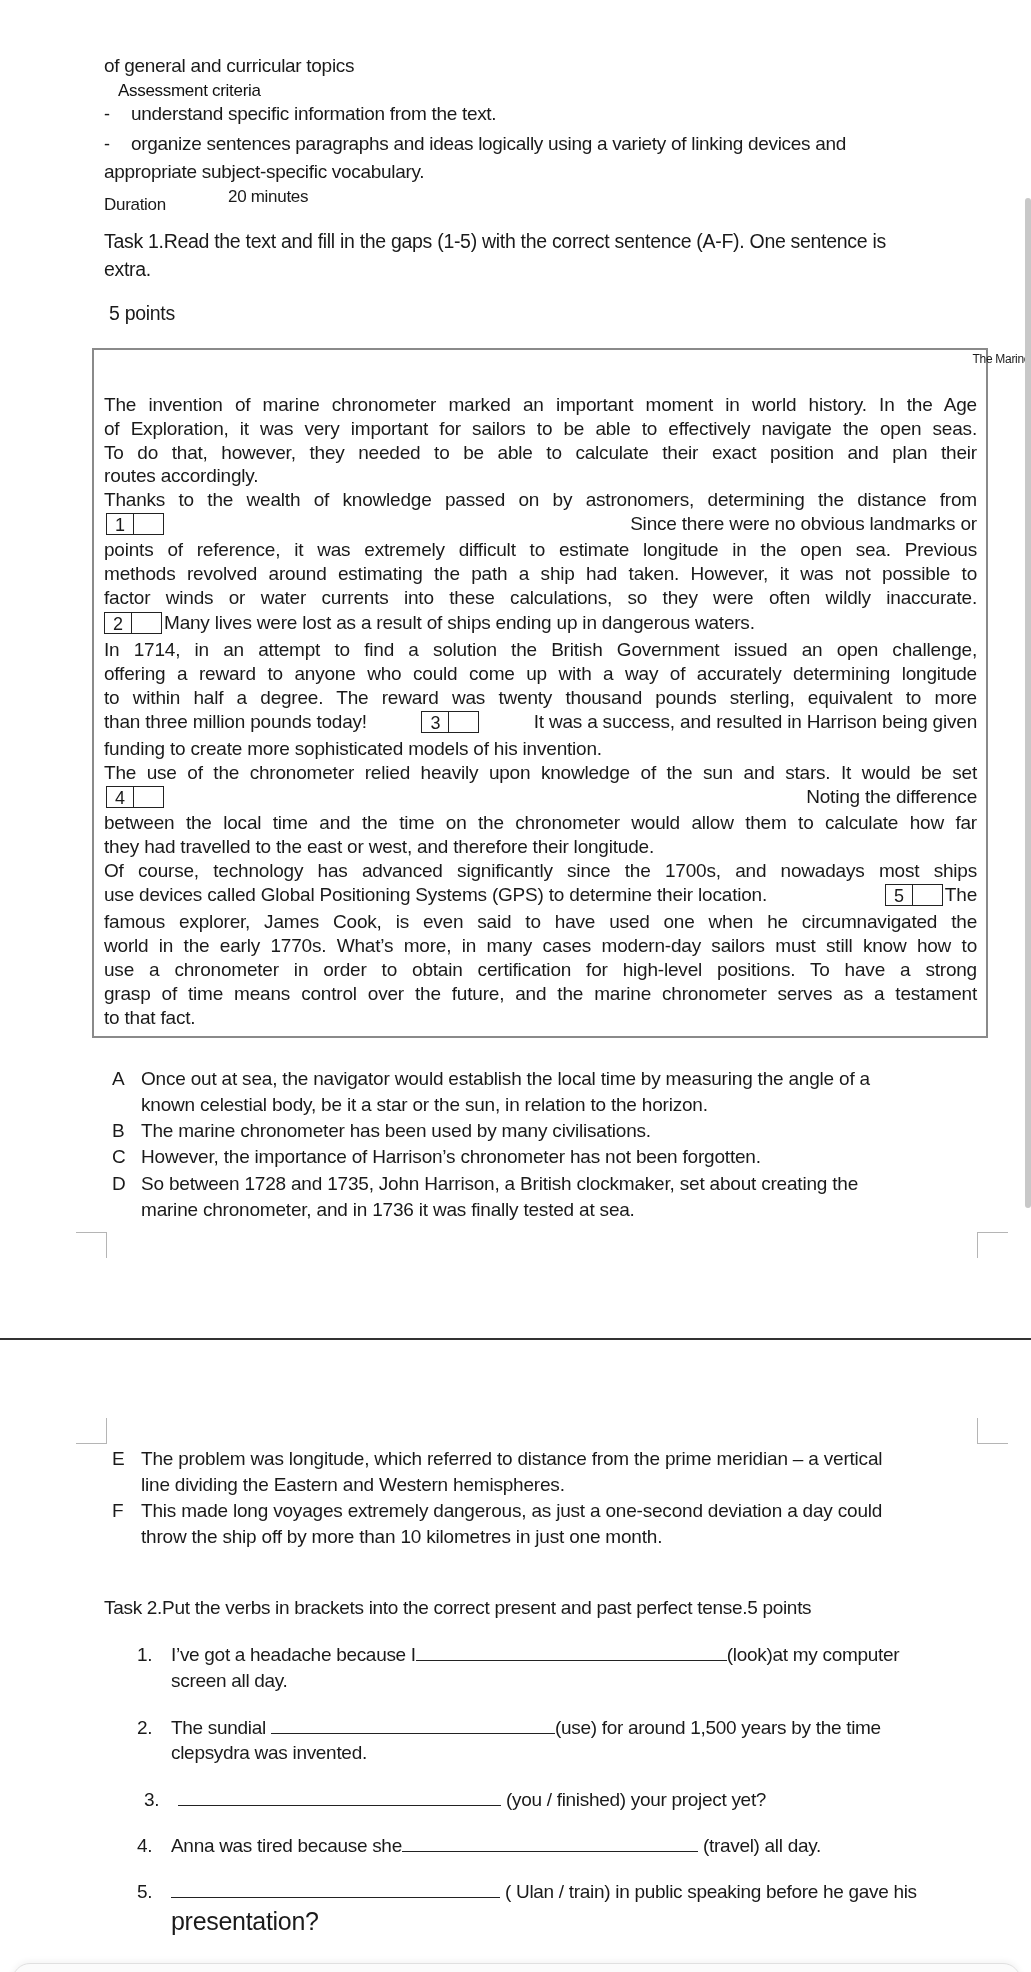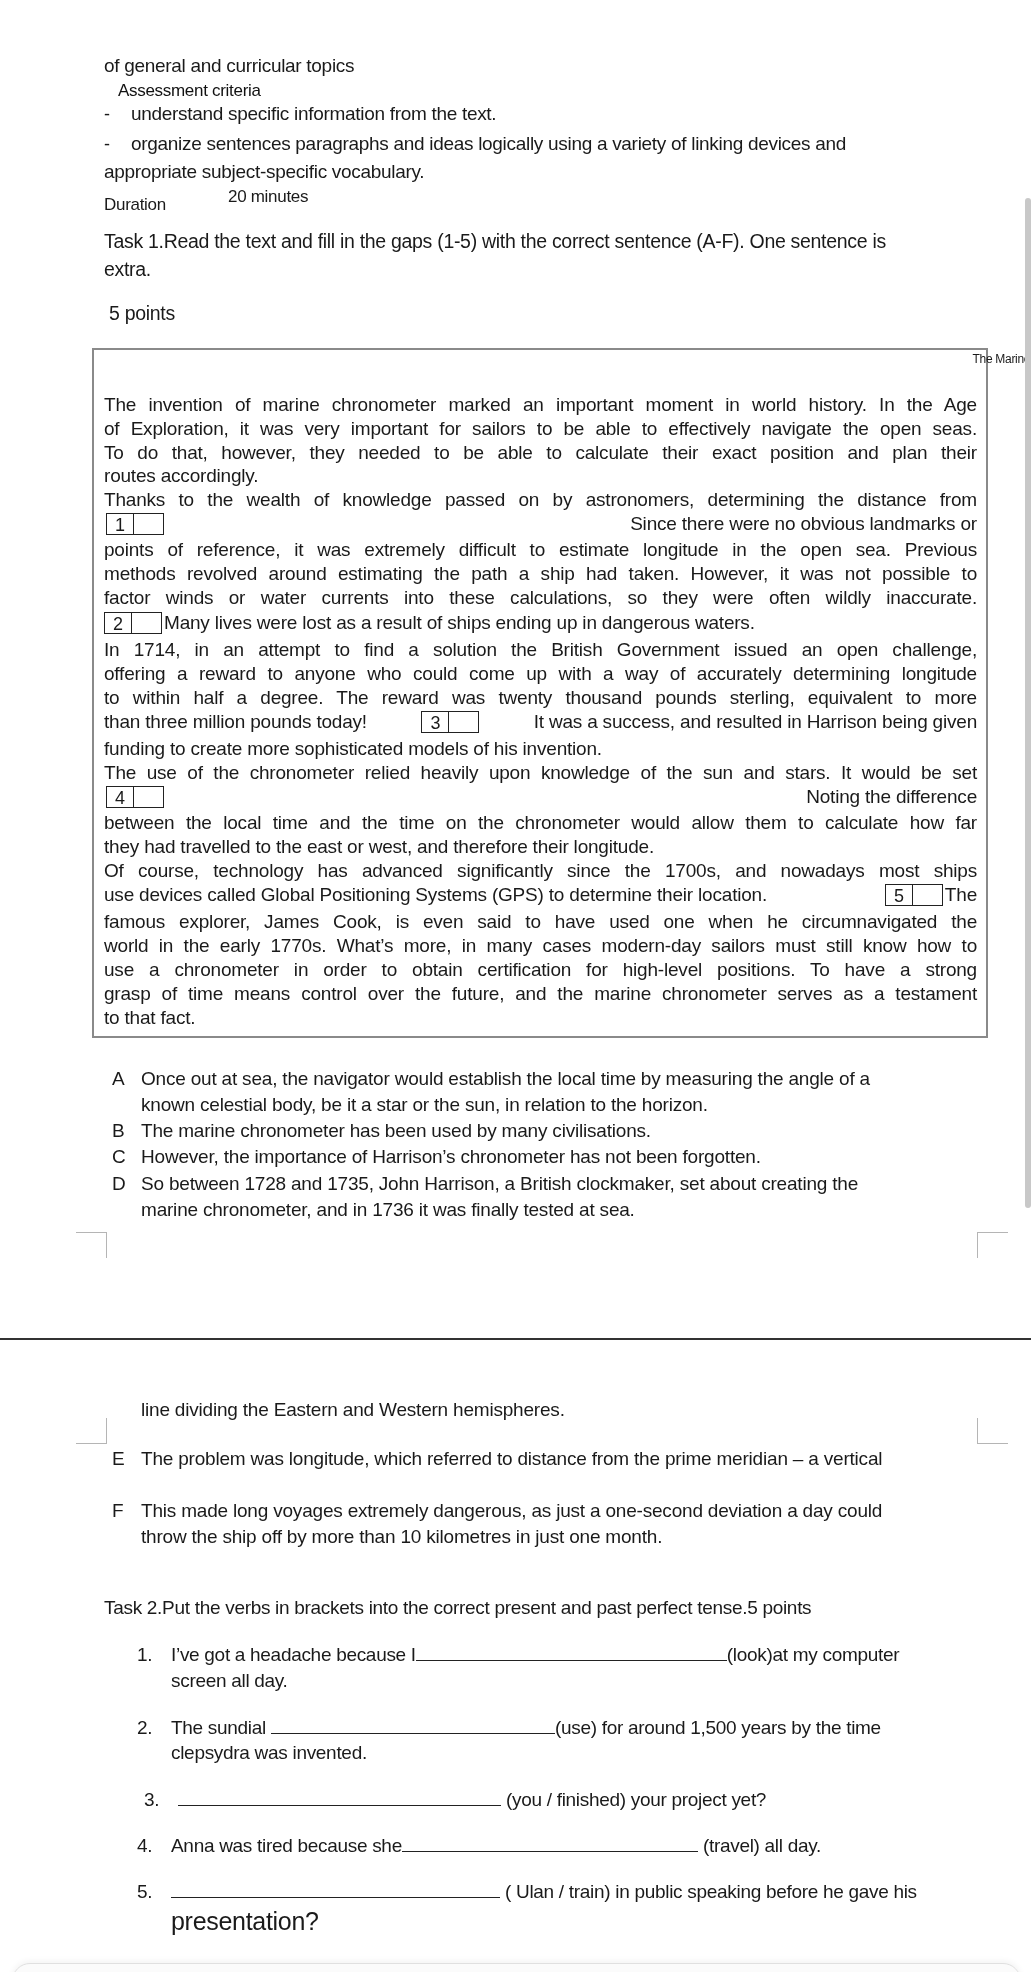--- a/index.html
+++ b/index.html
@@ -127,21 +127,21 @@
 <div class="opt-line" style="top:1197px;">marine chronometer, and in 1736 it was finally tested at sea.</div>
 
 <div class="crop" style="left:76px;top:1232px;border-width:1.5px 1.5px 0 0;"></div>
 <div class="crop" style="left:977px;top:1232px;border-width:1.5px 0 0 1.5px;"></div>
 <div id="page-divider" class="abs"></div>
 <div class="crop" style="left:76px;top:1418px;border-width:0 1.5px 1.5px 0;"></div>
 <div class="crop" style="left:977px;top:1418px;border-width:0 0 1.5px 1.5px;"></div>
 
 <div class="opt-letter" style="top:1446px;">E</div>
 <div class="opt-line" style="top:1446px;">The problem was longitude, which referred to distance from the prime meridian – a vertical</div>
-<div class="opt-line" style="top:1397px;">line dividing the Eastern and Western hemispheres.</div>
+<div class="opt-line" style="top:1472px;">line dividing the Eastern and Western hemispheres.</div>
 <div class="opt-letter" style="top:1498px;">F</div>
 <div class="opt-line" style="top:1498px;">This made long voyages extremely dangerous, as just a one-second deviation a day could</div>
 <div class="opt-line" style="top:1524px;">throw the ship off by more than 10 kilometres in just one month.</div>
 
 <div class="abs txt" style="left:104px;top:1597px;font-size:19px;">Task 2.Put the verbs in brackets into the correct present and past perfect tense.5 points</div>
 
 <div class="abs txt" style="left:137px;top:1642px;font-size:19px;line-height:26px;white-space:nowrap;">
   <span style="display:inline-block;width:34px;">1.</span><span>I’ve got a headache because I</span><span class="blank" style="width:311px;"></span><span>(look)at my computer</span>
 </div>
 <div class="abs txt" style="left:171px;top:1670px;font-size:19px;">screen all day.</div>

